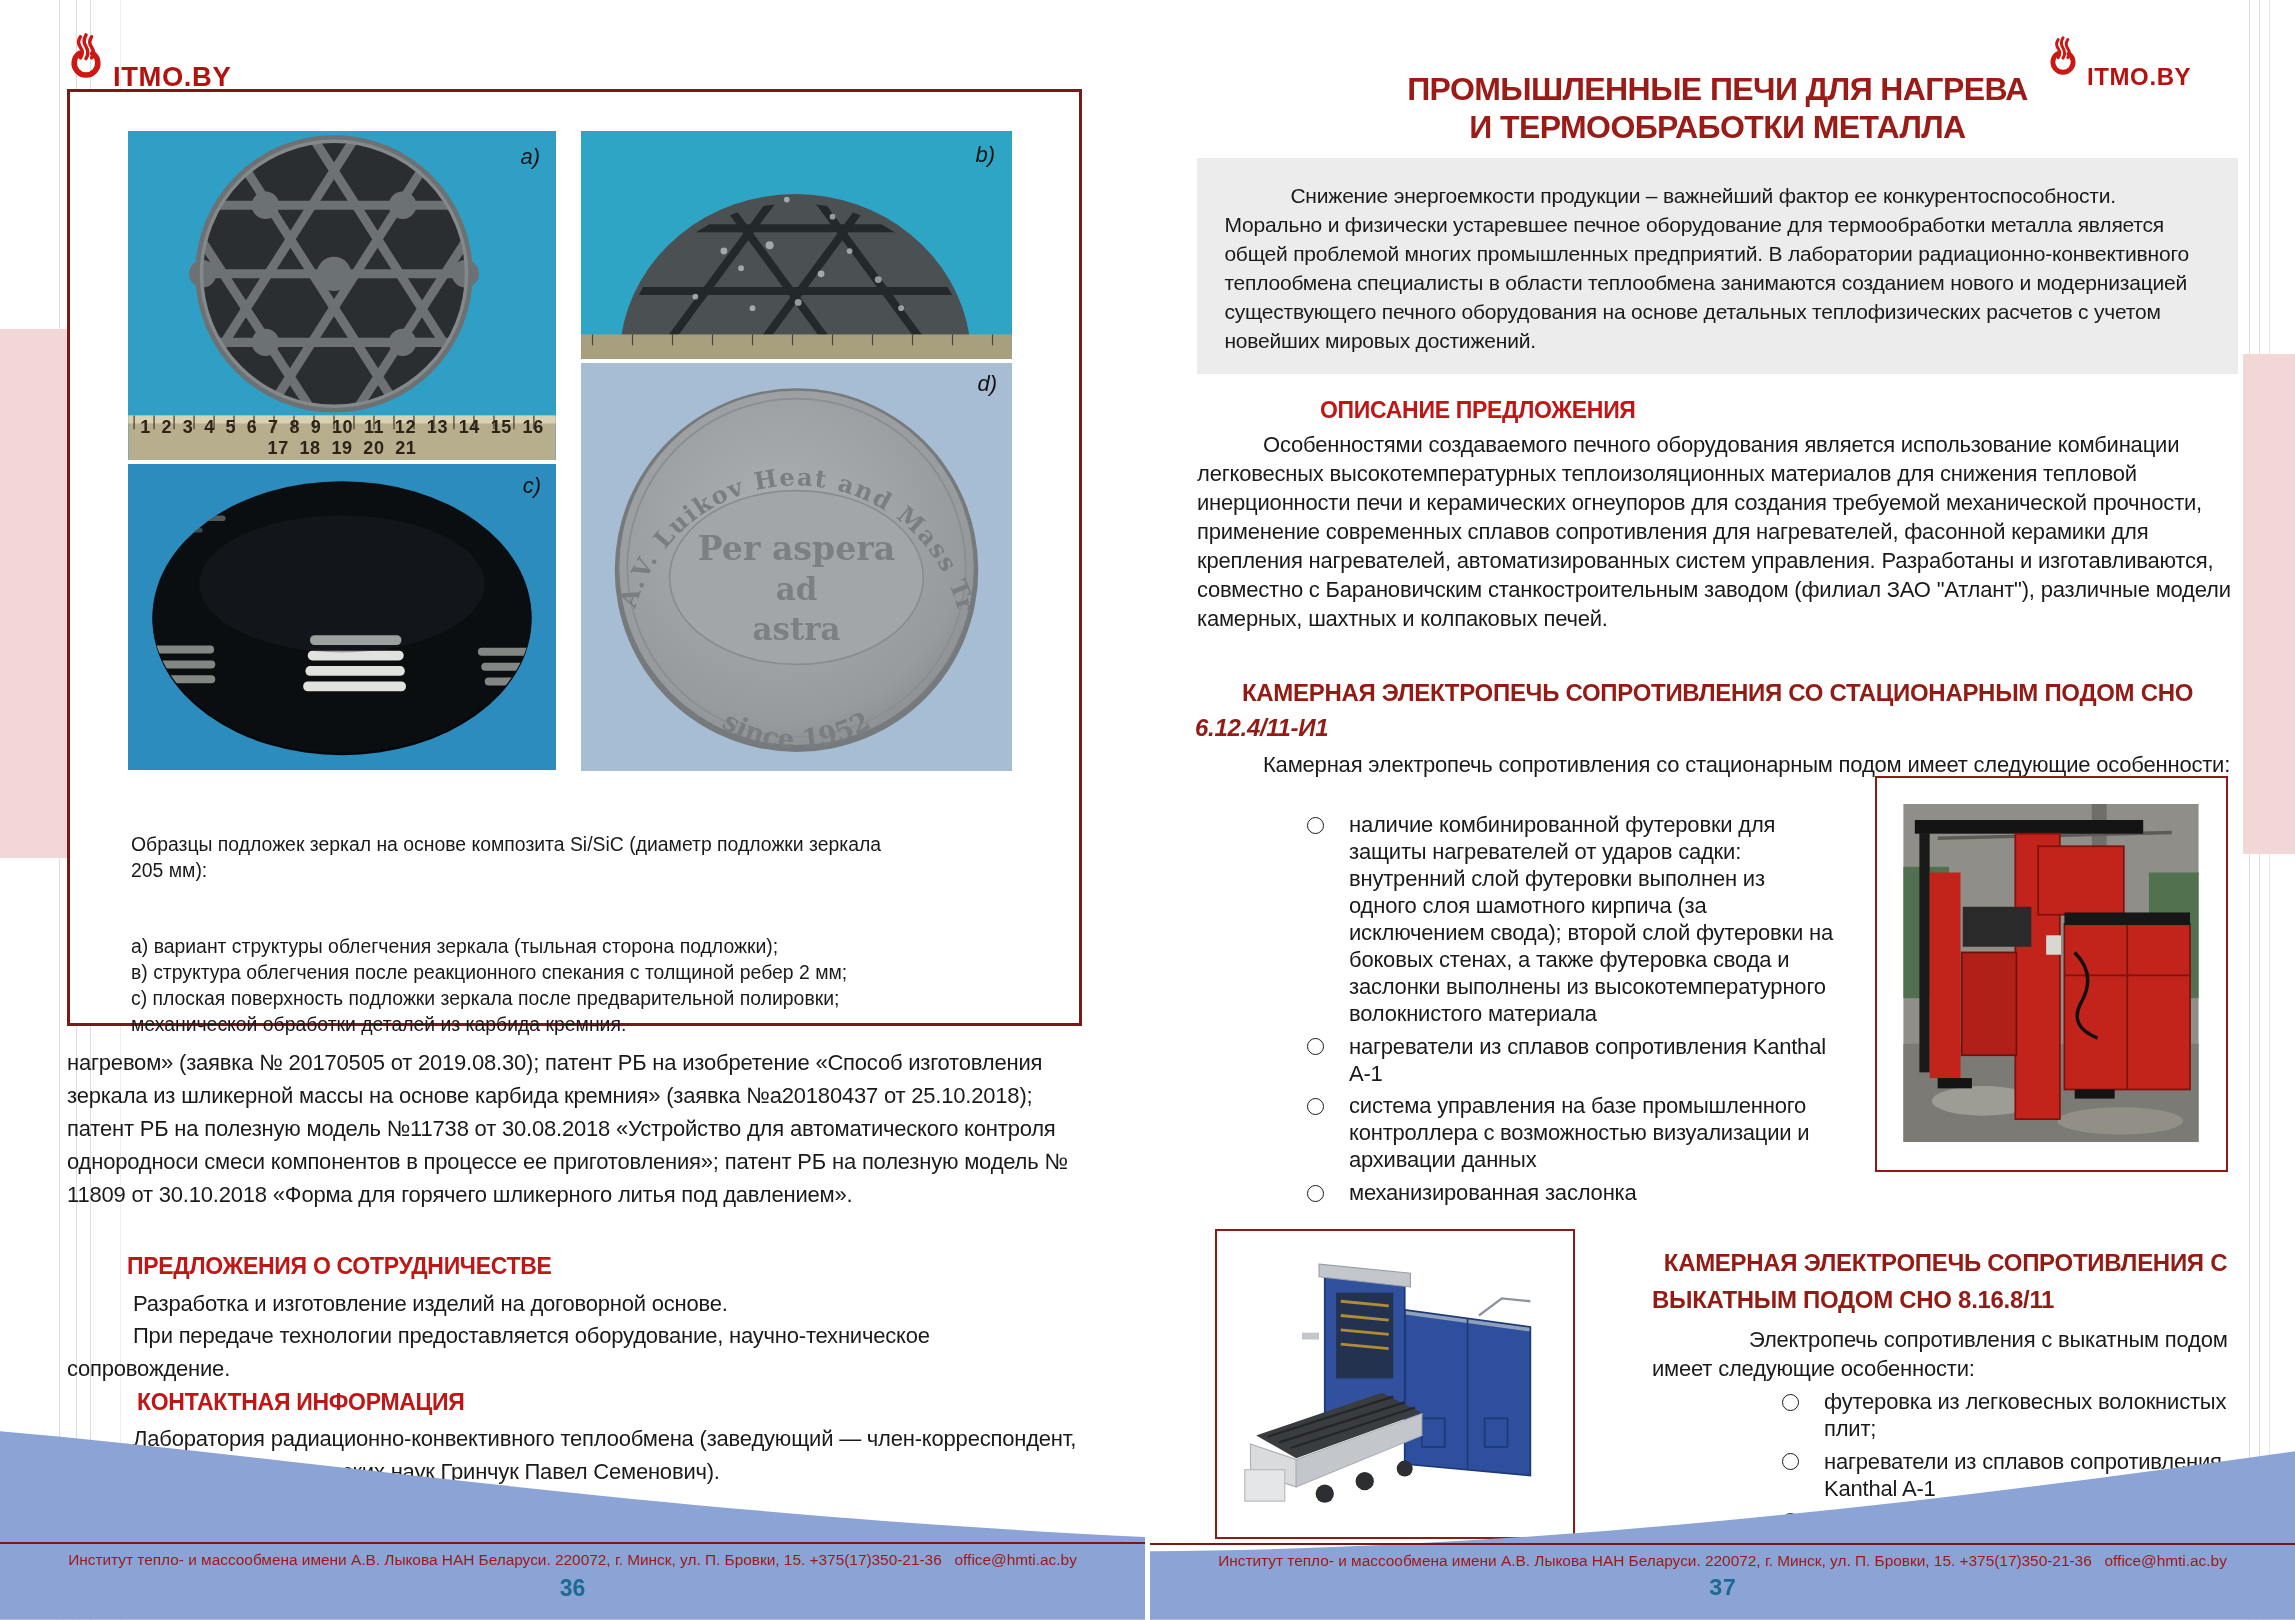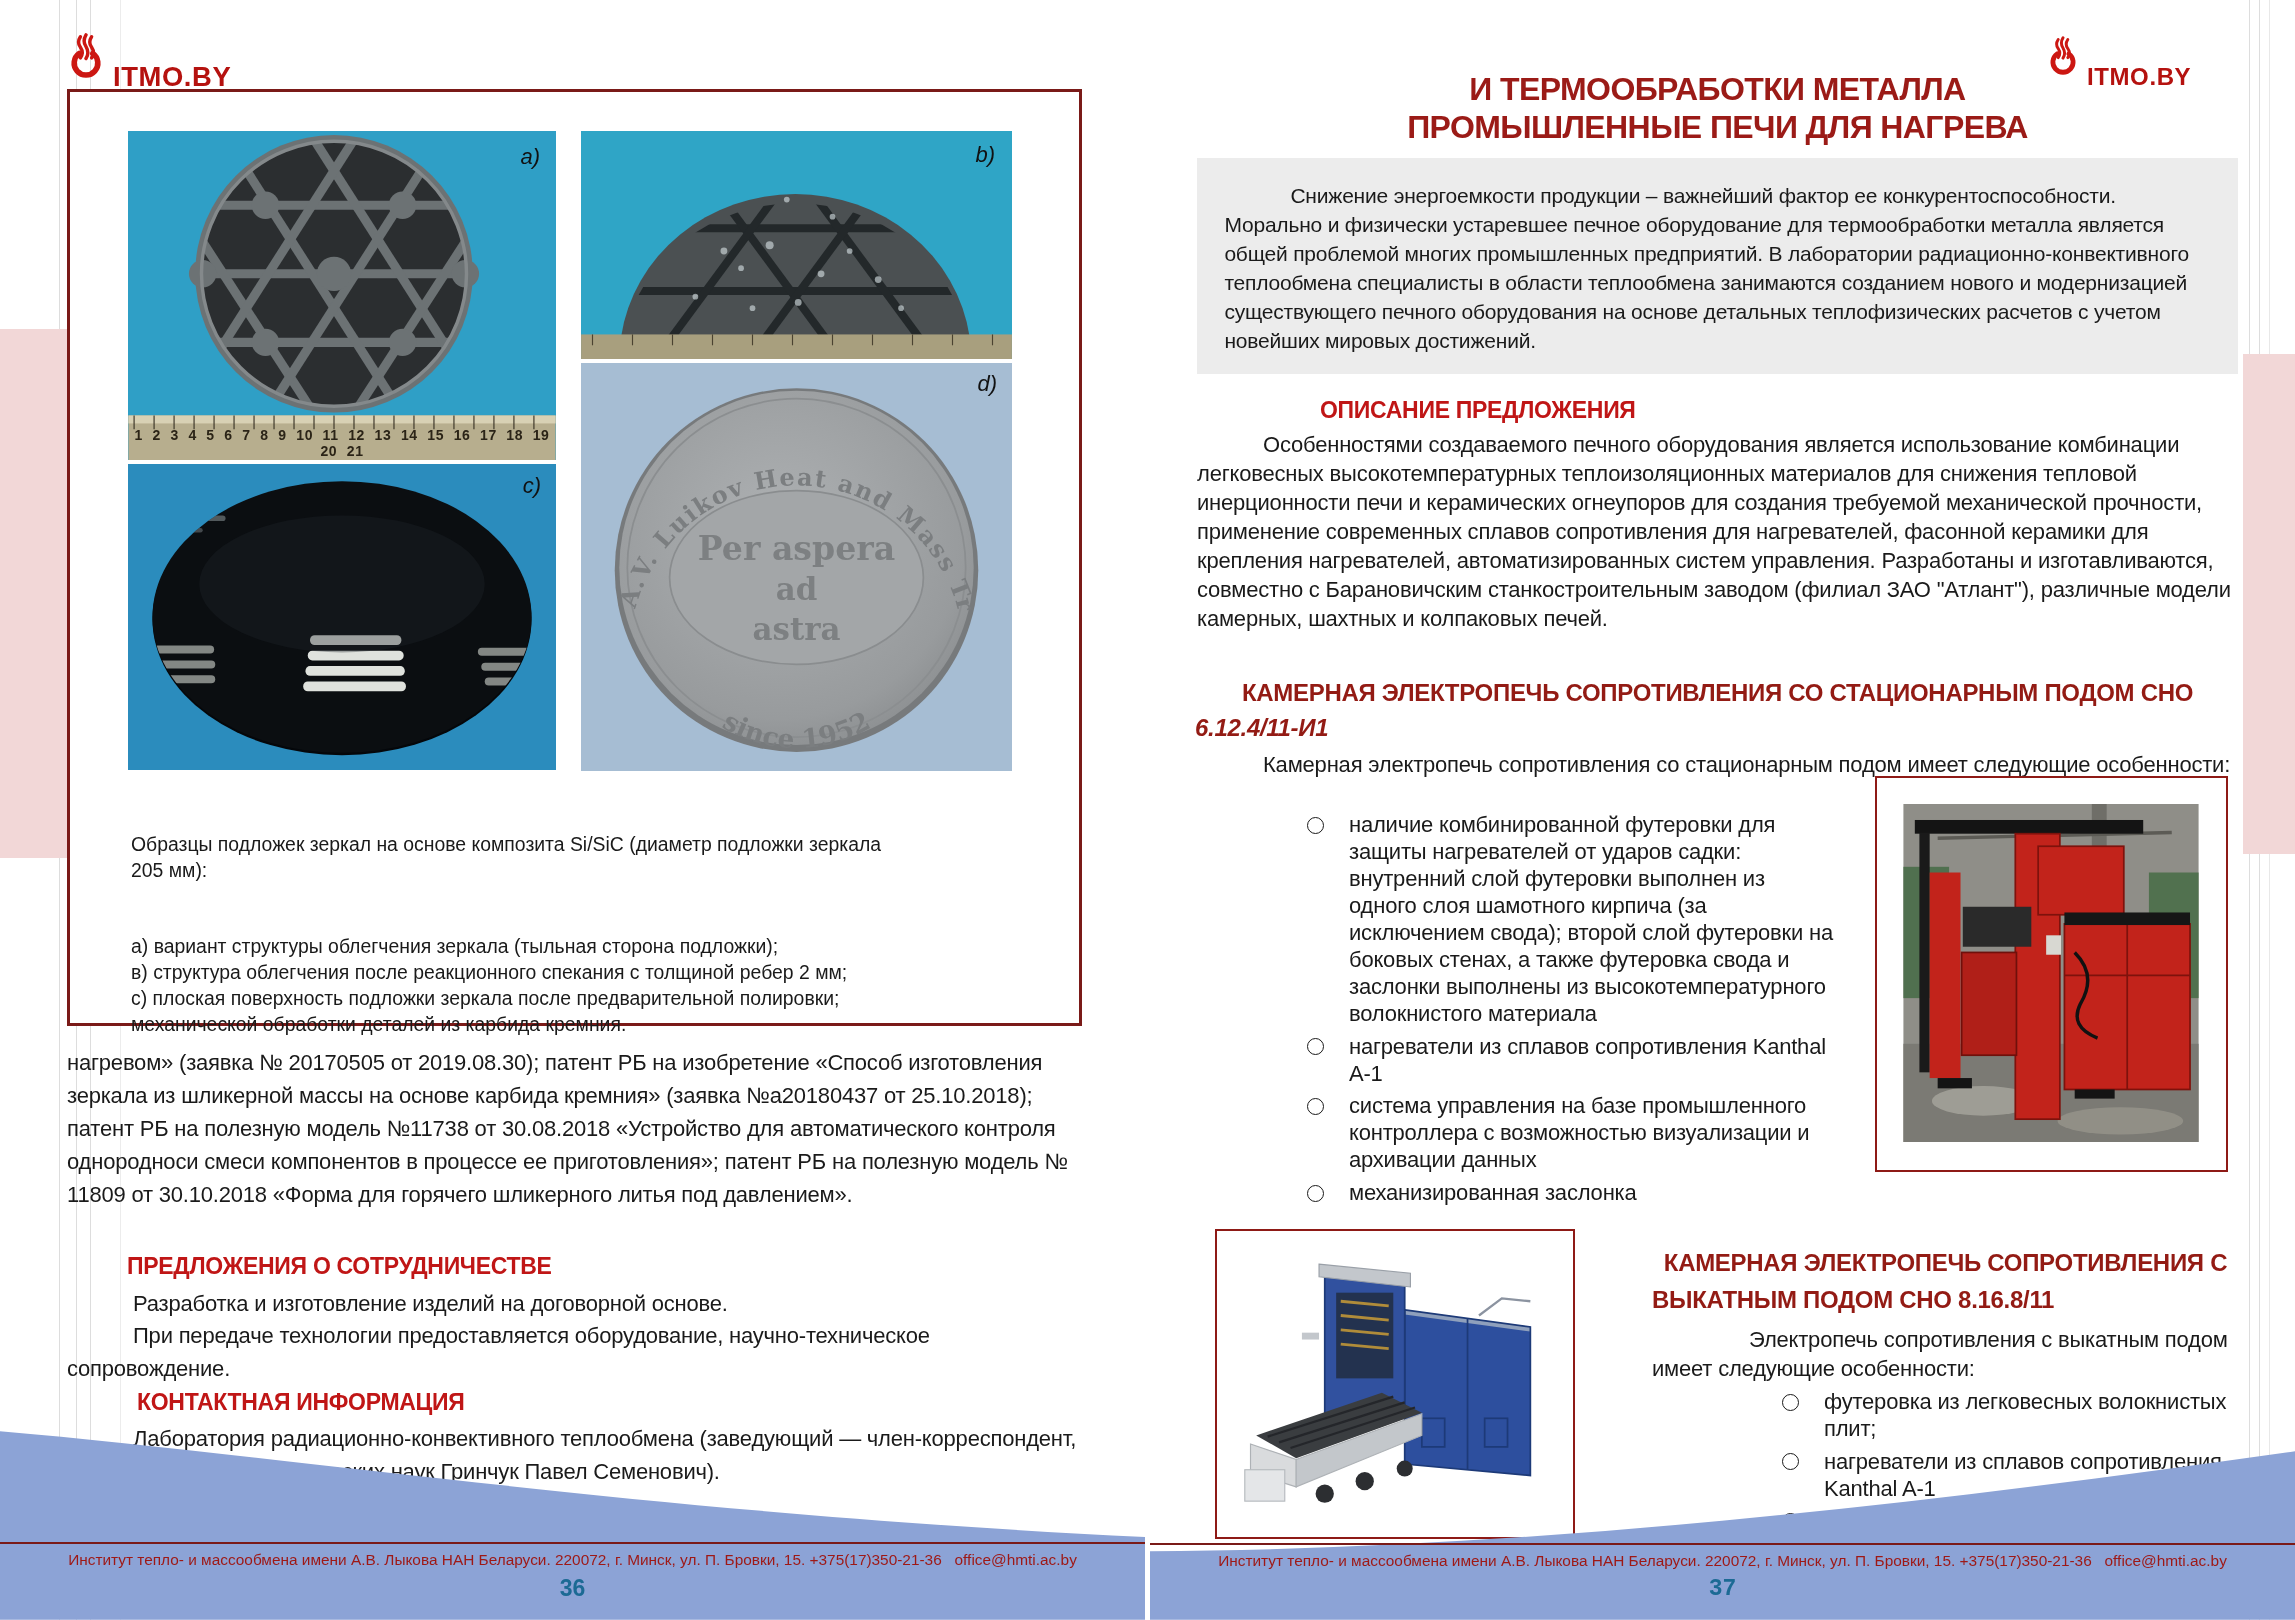--- a/index.html
+++ b/index.html
@@ -35,21 +35,21 @@
   .title-line{text-align:center;font-size:32px;line-height:38px;font-weight:700;color:#9b1b17;letter-spacing:-0.6px;}
   .graybox{position:absolute;left:47px;top:158px;width:1041px;height:216px;background:#ececec;box-sizing:border-box;
            padding:23px 27.4px 0 27.4px;}
   .graybox .bodytext{font-size:21px;line-height:29px;}
   .rp-body{font-size:22px;line-height:29px;letter-spacing:-0.2px;color:#1a1a1a;}
   .bullets{list-style:none;margin:0;padding:0;}
   .bullets li{display:flex;align-items:flex-start;margin-bottom:5.7px;}
   .bullets .marker{flex:0 0 auto;width:15px;height:15px;border:1.7px solid #1a1a1a;border-radius:50%;
                    margin:5.7px 25px 0 0;background:transparent;}
   .img-box{position:absolute;border:2.9px solid #8e1a16;background:#fff;box-sizing:border-box;}
-  .ruler-nums{position:absolute;left:0;right:0;bottom:1.1px;text-align:center;font-size:14px;font-weight:700;
+  .ruler-nums{position:absolute;left:0;right:0;bottom:1.1px;text-align:center;font-size:18px;font-weight:700;
               color:#2b2417;word-spacing:5.1px;letter-spacing:0.6px;}
 </style>
 </head>
 <body>
 
 <div class="hairline" style="left:59px;"></div>
 <div class="hairline" style="left:76px;"></div>
 <div class="hairline" style="left:90px;"></div>
 <div class="hairline" style="left:120px;opacity:.5;"></div>
 <div class="hairline" style="left:2249px;"></div>
@@ -286,22 +286,22 @@
         <path d="M19,33 A19 19 0 1 0 41,33" fill="none" stroke="#cc1712" stroke-width="9" stroke-linecap="round"></path>
         <path d="M21,6 q-6,9 0,17 q6,9 0,17" fill="none" stroke="#cc1712" stroke-width="5.5" stroke-linecap="round"></path>
         <path d="M30,3 q-6,10 0,19 q6,10 0,19" fill="none" stroke="#cc1712" stroke-width="5.5" stroke-linecap="round"></path>
         <path d="M39,6 q-6,9 0,17 q6,9 0,17" fill="none" stroke="#cc1712" stroke-width="5.5" stroke-linecap="round"></path>
       </svg>
     </span>
     <span class="logo-text" style="font-size:24px;">ITMO.BY</span>
   </div>
 
   <div class="abs" style="left:47px;top:70px;width:1041px;">
+    <div class="title-line">ПРОМЫШЛЕННЫЕ ПЕЧИ ДЛЯ НАГРЕВА</div>
     <div class="title-line">И ТЕРМООБРАБОТКИ МЕТАЛЛА</div>
-    <div class="title-line">ПРОМЫШЛЕННЫЕ ПЕЧИ ДЛЯ НАГРЕВА</div>
   </div>
 
   <div class="graybox">
     <div class="bodytext indent">Снижение энергоемкости продукции – важнейший фактор ее конкурентоспособности. Морально и физически устаревшее печное оборудование для термообработки металла является общей проблемой многих промышленных предприятий. В лаборатории радиационно-конвективного теплообмена специалисты в области теплообмена занимаются созданием нового и модернизацией существующего печного оборудования на основе детальных теплофизических расчетов с учетом новейших мировых достижений.</div>
   </div>
 
   <div class="abs sec-heading" style="left:170px;top:397px;">ОПИСАНИЕ ПРЕДЛОЖЕНИЯ</div>
   <div class="abs rp-body indent" style="left:47px;top:430px;width:1041px;">Особенностями создаваемого печного оборудования является использование комбинации легковесных высокотемпературных теплоизоляционных материалов для снижения тепловой инерционности печи и керамических огнеупоров для создания требуемой механической прочности, применение современных сплавов сопротивления для нагревателей, фасонной керамики для крепления нагревателей, автоматизированных систем управления. Разработаны и изготавливаются, совместно с Барановичским станкостроительным заводом (филиал ЗАО "Атлант"), различные модели камерных, шахтных и колпаковых печей.</div>
 
   <div class="abs dark-heading" style="left:47px;top:679px;width:1041px;text-align:center;font-size:24px;">КАМЕРНАЯ ЭЛЕКТРОПЕЧЬ СОПРОТИВЛЕНИЯ СО СТАЦИОНАРНЫМ ПОДОМ СНО</div>

